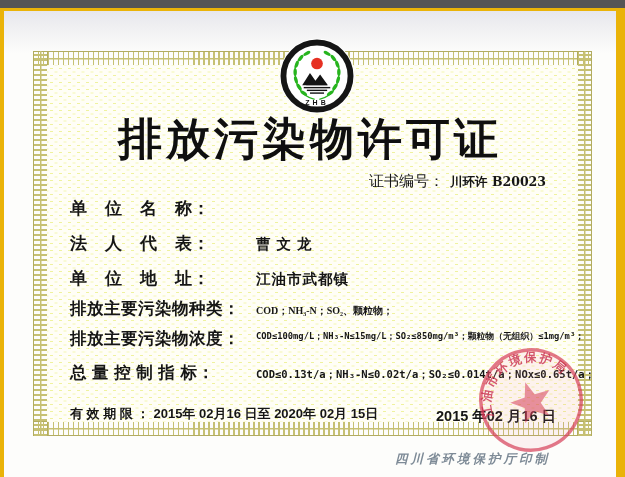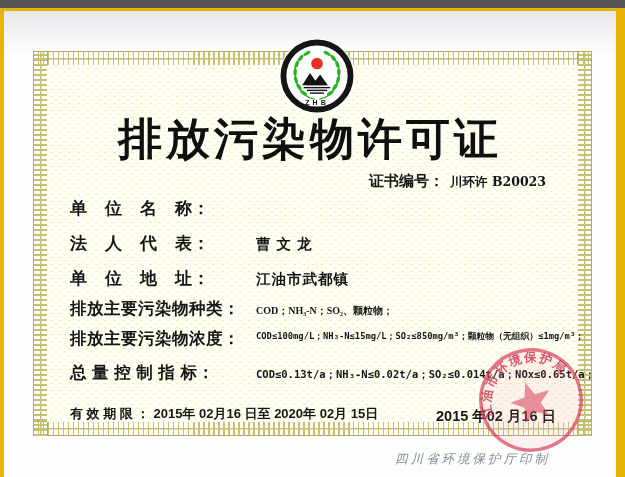--- a/index.html
+++ b/index.html
@@ -47,41 +47,41 @@
     background-position:0 0,4.5px 3.5px;
   }
   
   .emblem{position:absolute;left:274px;top:26px;width:78px;height:78px;}
   
   .title{
     position:absolute;left:0;right:0;top:99px;text-align:center;
     font-size:44px;font-weight:900;letter-spacing:4px;color:#0f0f0f;
   }
   .certno{position:absolute;top:161px;right:70px;white-space:nowrap;}
-  .certno .lab{font-size:15px;font-weight:700;}
+  .certno .lab{font-size:15px;font-weight:400;}
   .certno .val{font-size:12.5px;font-weight:800;font-family:"DejaVu Serif","Liberation Serif",serif;margin-left:6px;}
   .row{position:absolute;left:66px;right:38px;display:flex;align-items:baseline;white-space:nowrap;}
   .row .lab{flex:0 0 186px;font-weight:800;font-size:17px;letter-spacing:.5px;}
   .row .val{font-weight:700;}
   .r1{top:186px}.r2{top:221px}.r3{top:256px}
   .r1 .val,.r2 .val,.r3 .val{font-size:14.5px;letter-spacing:1px;}
   .r4{top:287px}.r5{top:317px}.r6{top:351px}
   .r4 .lab,.r5 .lab,.r6 .lab{font-size:16.5px;}
   .r4 .val{font-family:Liberation Serif, serif;font-size:10px;}
   .r5 .val{font-family:"DejaVu Sans Mono","Liberation Mono",monospace;font-size:8.8px;position:relative;top:-5px;}
   .r6 .val{font-family:"DejaVu Sans Mono","Liberation Mono",monospace;font-size:10.5px;}
   .issuer{position:absolute;top:374px;left:412px;font-size:15.5px;font-weight:800;white-space:nowrap;}
   .issuedate{position:absolute;top:396px;left:432px;font-size:14.5px;font-weight:800;white-space:nowrap;}
   .validity{position:absolute;top:394px;left:66px;font-size:13px;font-weight:800;white-space:nowrap;}
   .validity .val{margin-left:4px;}
   .seal{position:absolute;left:468px;top:330px;width:118px;height:118px;pointer-events:none;}
   .printer{
     position:absolute;top:440px;right:66px;
     font-family:"DejaVu Serif","Liberation Serif",serif;font-style:italic;
-    font-size:12.5px;letter-spacing:3px;color:#7d8a96;white-space:nowrap;
+    font-size:12.5px;letter-spacing:3px;color:#7d8a96;white-space:nowrap;font-weight:bold;
   }
 </style>
 </head>
 <body>
 
 <div class="stage">
   <div class="photo">
 
     <div class="frame">
       <div class="mb h t"></div>

